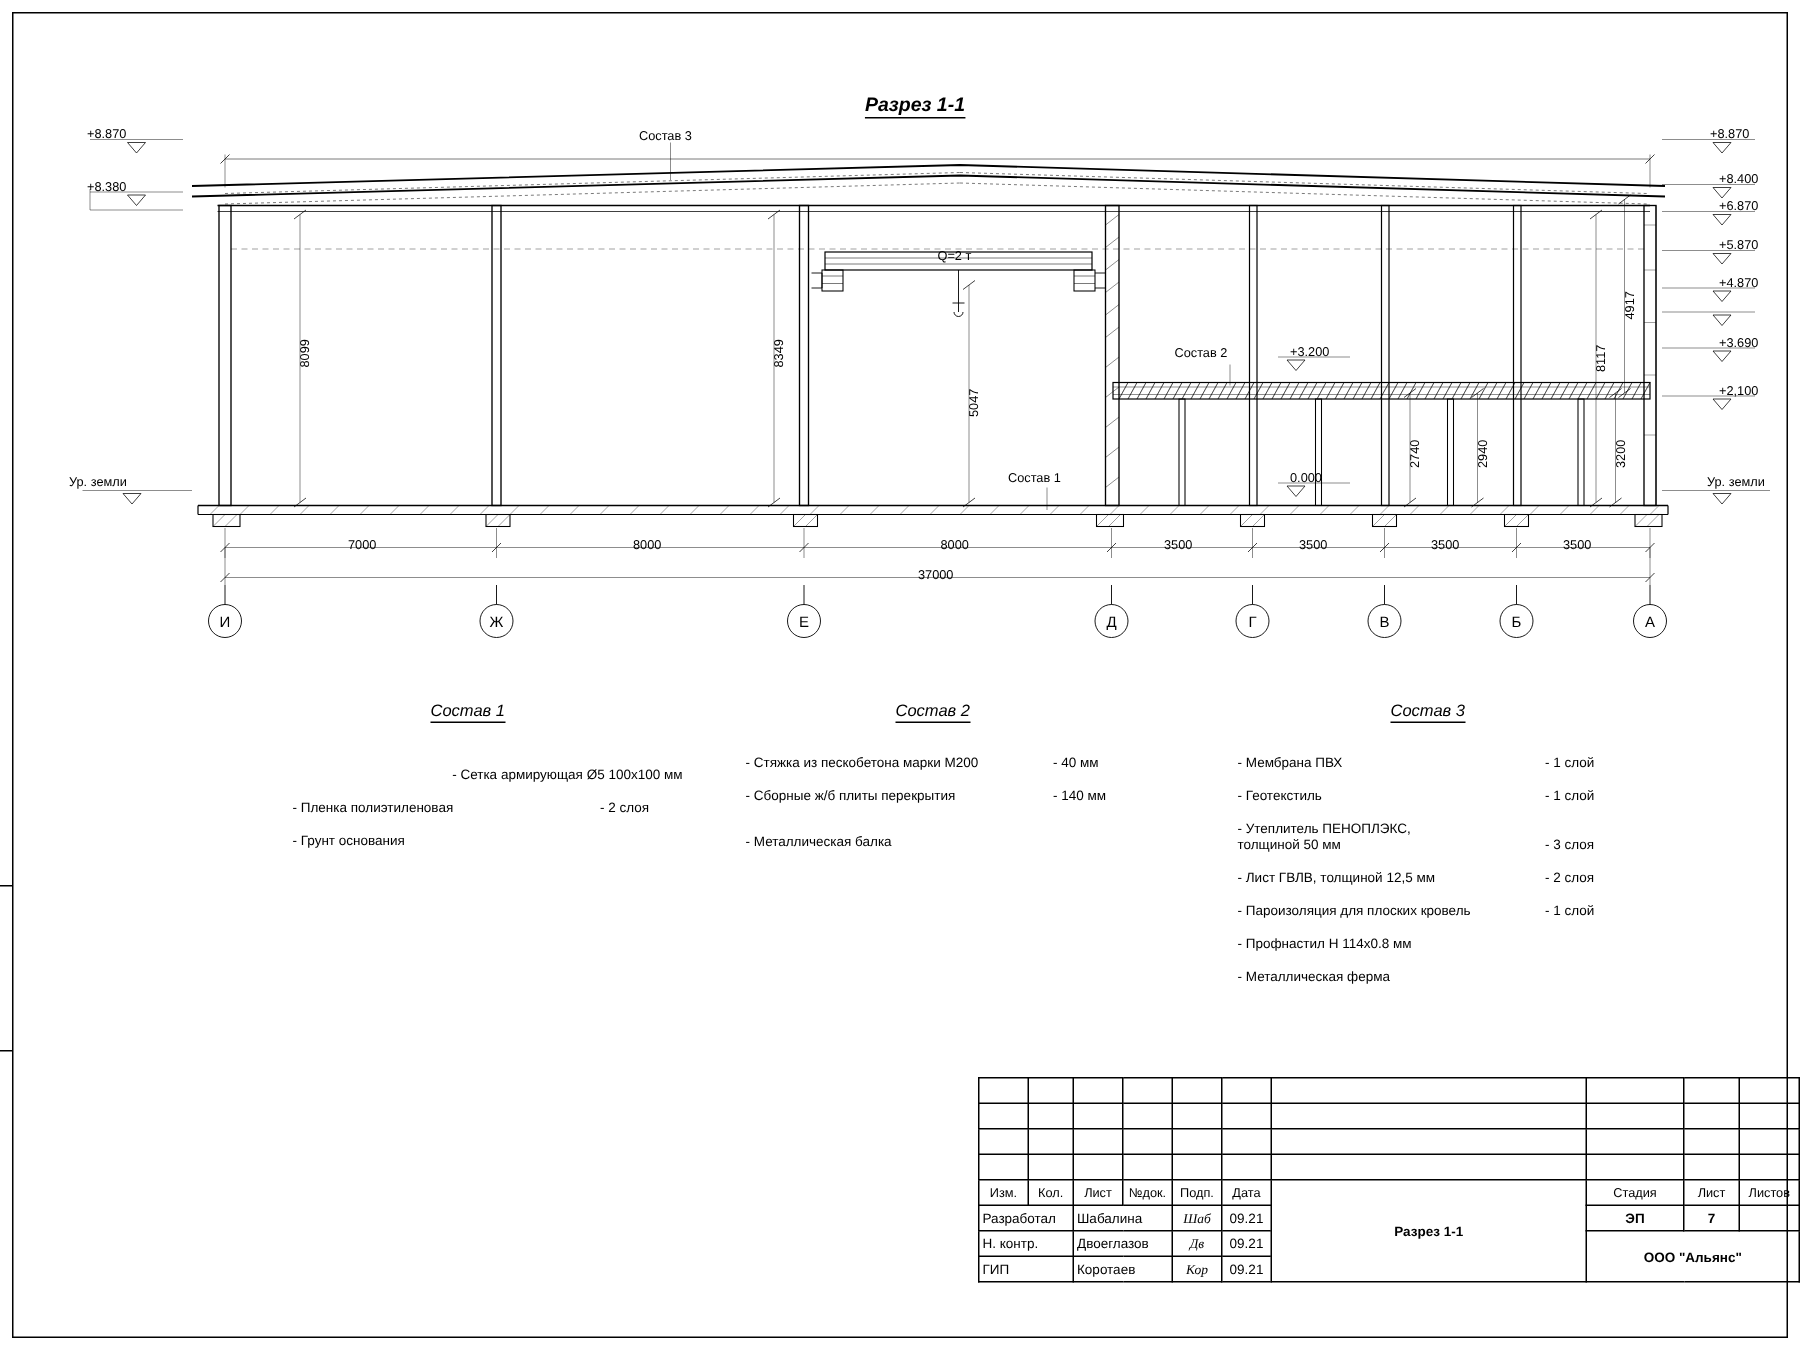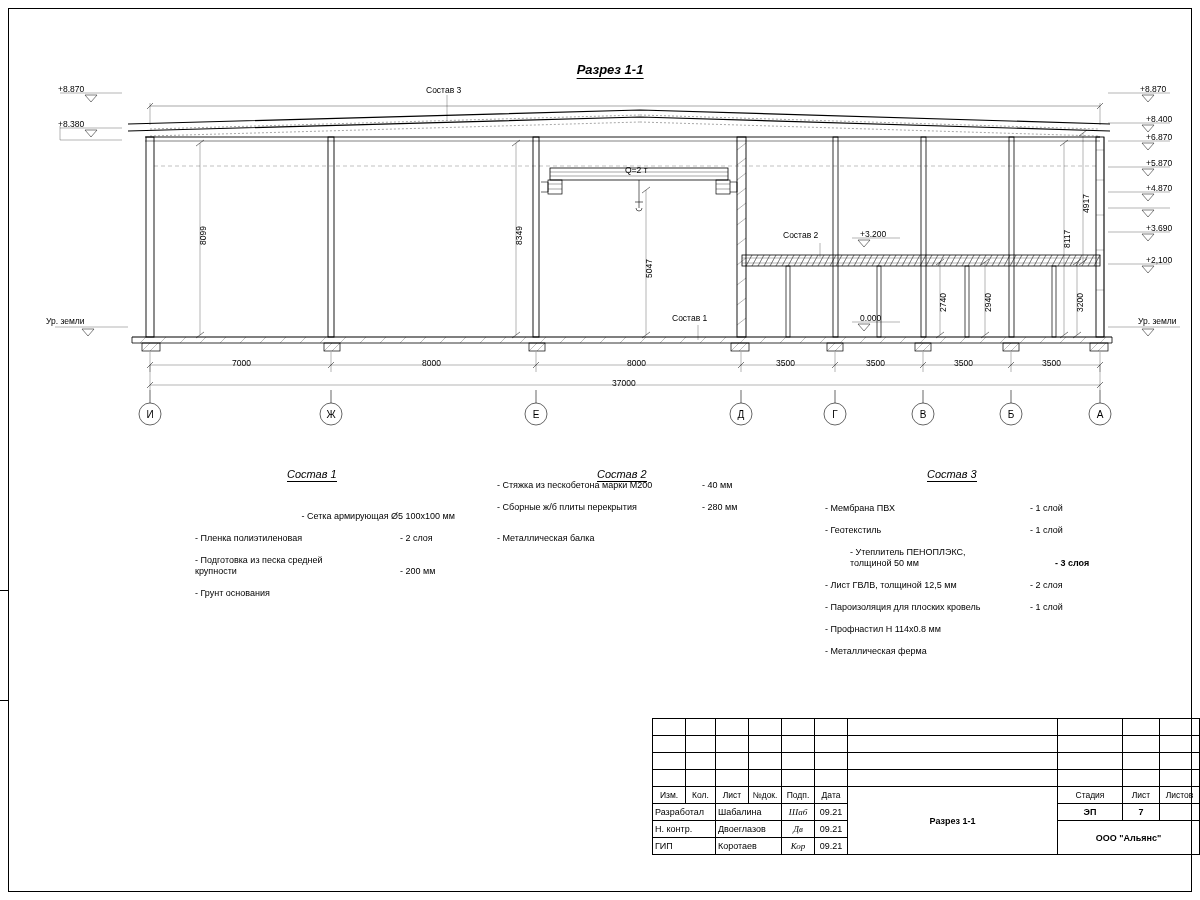--- a/index.html
+++ b/index.html
@@ -329,61 +329,56 @@
 <div class="comp-title" style="left:287px; top:468px;">Состав 1</div>
 <div class="comp-list" style="left:195px; top:503px; width:260px;">
   <div class="comp-row" style="margin-top:8px;text-align:right;">
     <span class="t">- Сетка армирующая Ø5 100х100 мм</span>
     <span class="v"></span>
   </div>
   <div class="comp-row" style="margin-top:10px;">
     <span class="t">- Пленка полиэтиленовая</span>
     <span class="v">- 2 слоя</span>
   </div>
-  <div class="comp-row" style="margin-top:10px;">
-    <span class="t">- Подготовка из песка средней</span>
-    <span class="t2">  крупности</span>
-    <span class="v" style="top:11px;">- 200 мм</span>
-  </div>
   <div class="comp-row" style="margin-top:8px;">
     <span class="t">- Грунт основания</span>
     <span class="v"></span>
   </div>
 </div>
 
 <div class="comp-title" style="left:597px; top:468px;">Состав 2</div>
-<div class="comp-list" style="left:497px; top:480px; width:260px;">
+<div class="comp-list" style="left:497px; top:503px; width:260px;">
   <div class="comp-row">
     <span class="t">- Стяжка из пескобетона марки М200</span>
     <span class="v">- 40 мм</span>
   </div>
   <div class="comp-row" style="margin-top:10px;">
     <span class="t">- Сборные ж/б плиты перекрытия</span>
-    <span class="v">- 280 мм</span>
+    <span class="v">- 140 мм</span>
   </div>
   <div class="comp-row" style="margin-top:20px;">
     <span class="t">- Металлическая балка</span>
     <span class="v"></span>
   </div>
 </div>
 
 <div class="comp-title" style="left:927px; top:468px;">Состав 3</div>
 <div class="comp-list" style="left:825px; top:503px; width:260px;">
   <div class="comp-row">
     <span class="t">- Мембрана ПВХ</span>
     <span class="v">- 1 слой</span>
   </div>
   <div class="comp-row" style="margin-top:10px;">
     <span class="t">- Геотекстиль</span>
     <span class="v">- 1 слой</span>
   </div>
-  <div class="comp-row" style="margin-top:10px;margin-left:25px;">
+  <div class="comp-row" style="margin-top:10px;">
     <span class="t">- Утеплитель ПЕНОПЛЭКС,</span>
     <span class="t2">  толщиной 50 мм</span>
-    <span class="v" style="top:11px;font-weight:bold;">- 3 слоя</span>
+    <span class="v" style="top:11px;">- 3 слоя</span>
   </div>
   <div class="comp-row" style="margin-top:8px;">
     <span class="t">- Лист ГВЛВ, толщиной 12,5 мм</span>
     <span class="v">- 2 слоя</span>
   </div>
   <div class="comp-row" style="margin-top:10px;">
     <span class="t">- Пароизоляция для плоских кровель</span>
     <span class="v">- 1 слой</span>
   </div>
   <div class="comp-row" style="margin-top:10px;">

